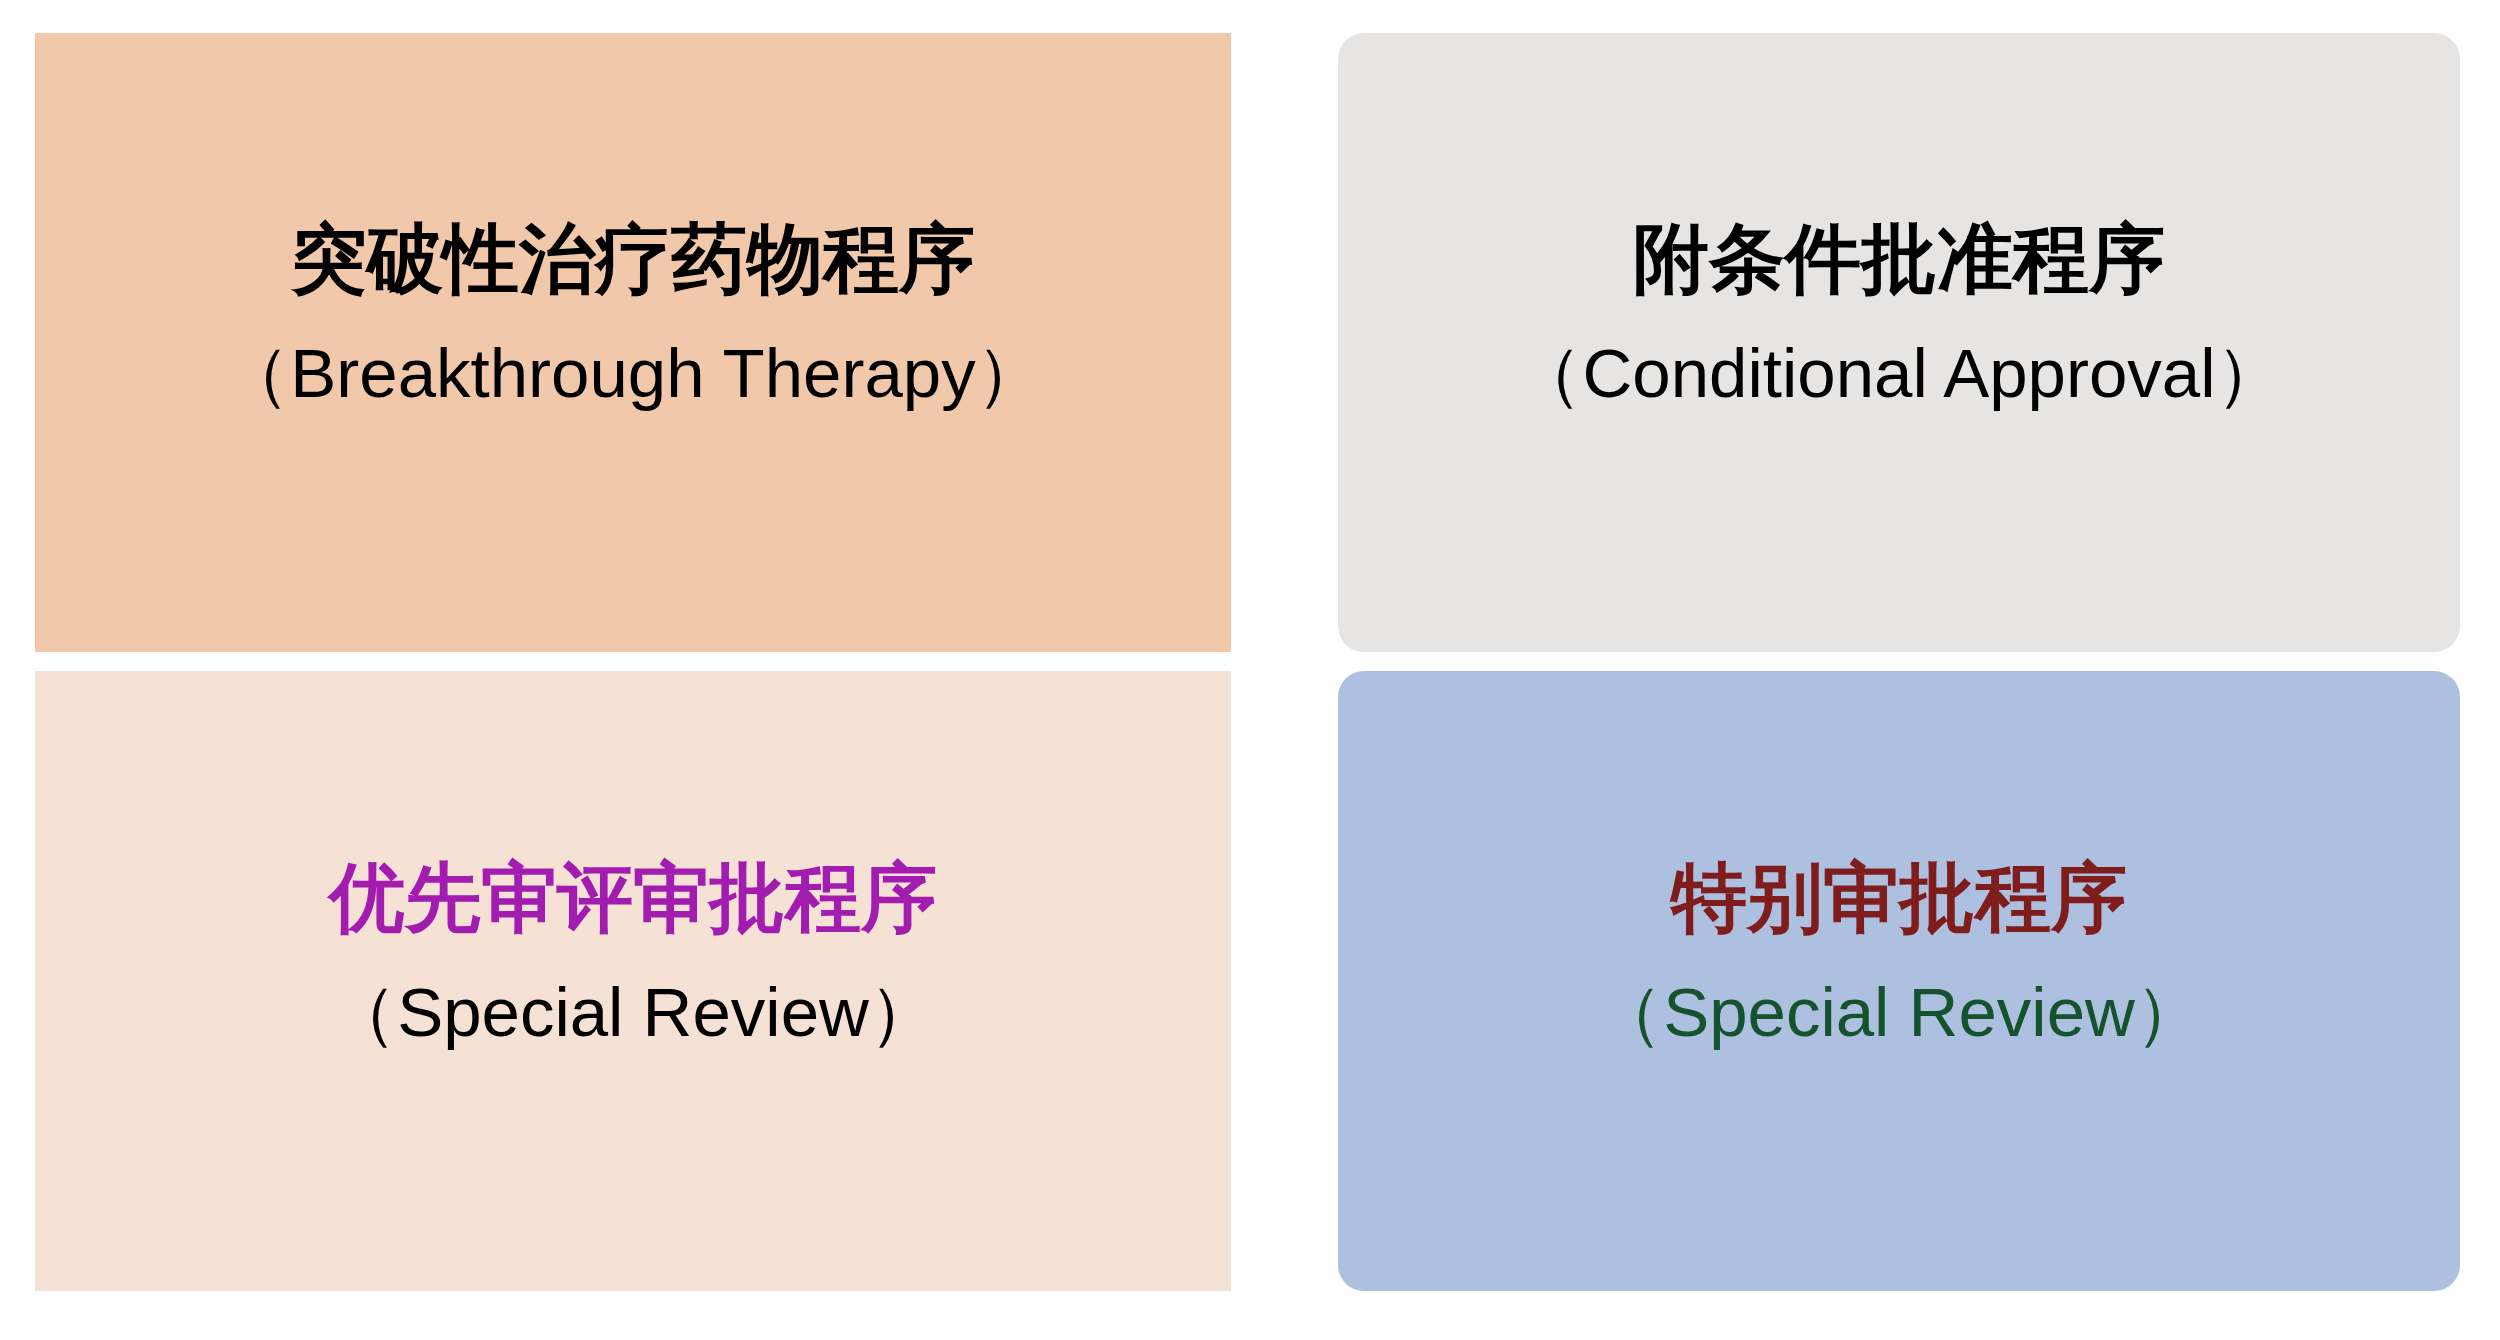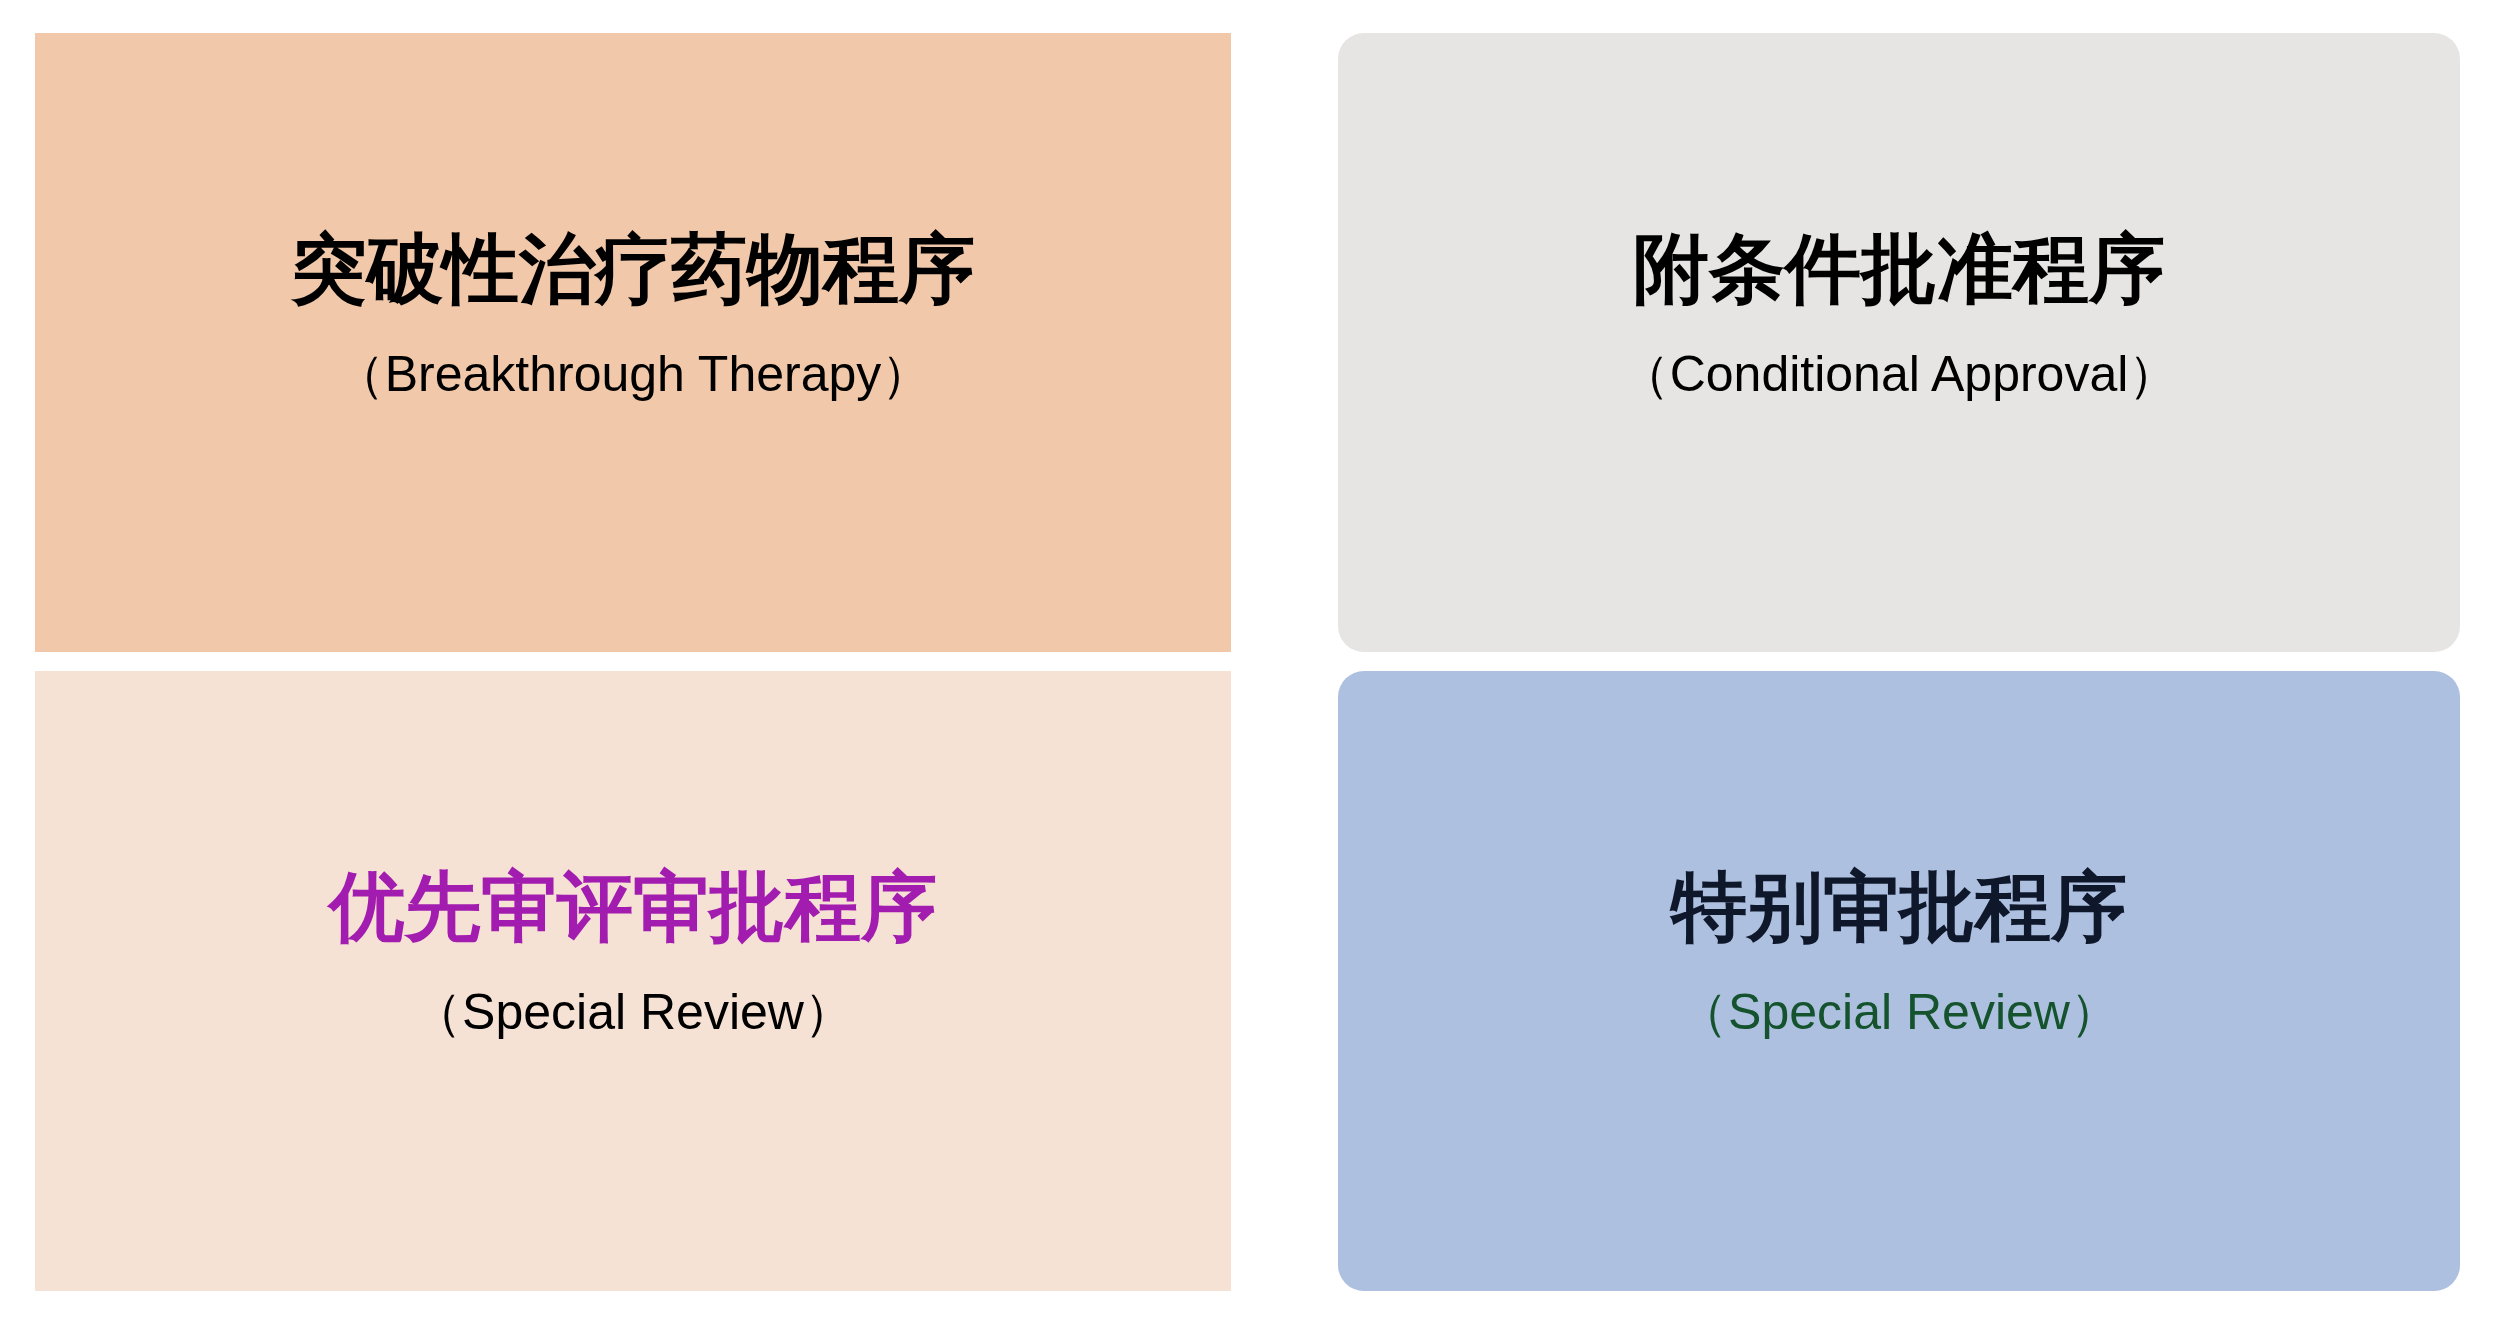--- a/index.html
+++ b/index.html
@@ -46,21 +46,21 @@
   }
 
   .line-cn {
     font-size: 76px;
     font-weight: 700;
     letter-spacing: 0px;
     margin-bottom: 42px;
   }
 
   .line-en {
-    font-size: 50px;
+    font-size: 69px;
     font-weight: 400;
     letter-spacing: 0px;
   }
 
   
   .card .inner {
     position: relative;
     top: -28px;
     width: 100%;
   }
@@ -86,18 +86,18 @@
 
   <div class="card col-left row-bottom" style="background: rgb(246, 226, 213);">
     <div class="inner">
       <div class="card-text line-cn" style="color: #a21caf;">优先审评审批程序</div>
       <div class="card-text line-en" style="color: rgb(0, 0, 0);">（Special Review）</div>
     </div>
   </div>
 
   <div class="card col-right row-bottom" style="background: rgb(174, 192, 224);">
     <div class="inner">
-      <div class="card-text line-cn" style="color: #0f172a;">特别审批程序</div>
+      <div class="card-text line-cn" style="color: #7f1d1d;">特别审批程序</div>
       <div class="card-text line-en" style="color: #14532d;">（Special Review）</div>
     </div>
   </div>
 
 </div>
 
 </body></html>

